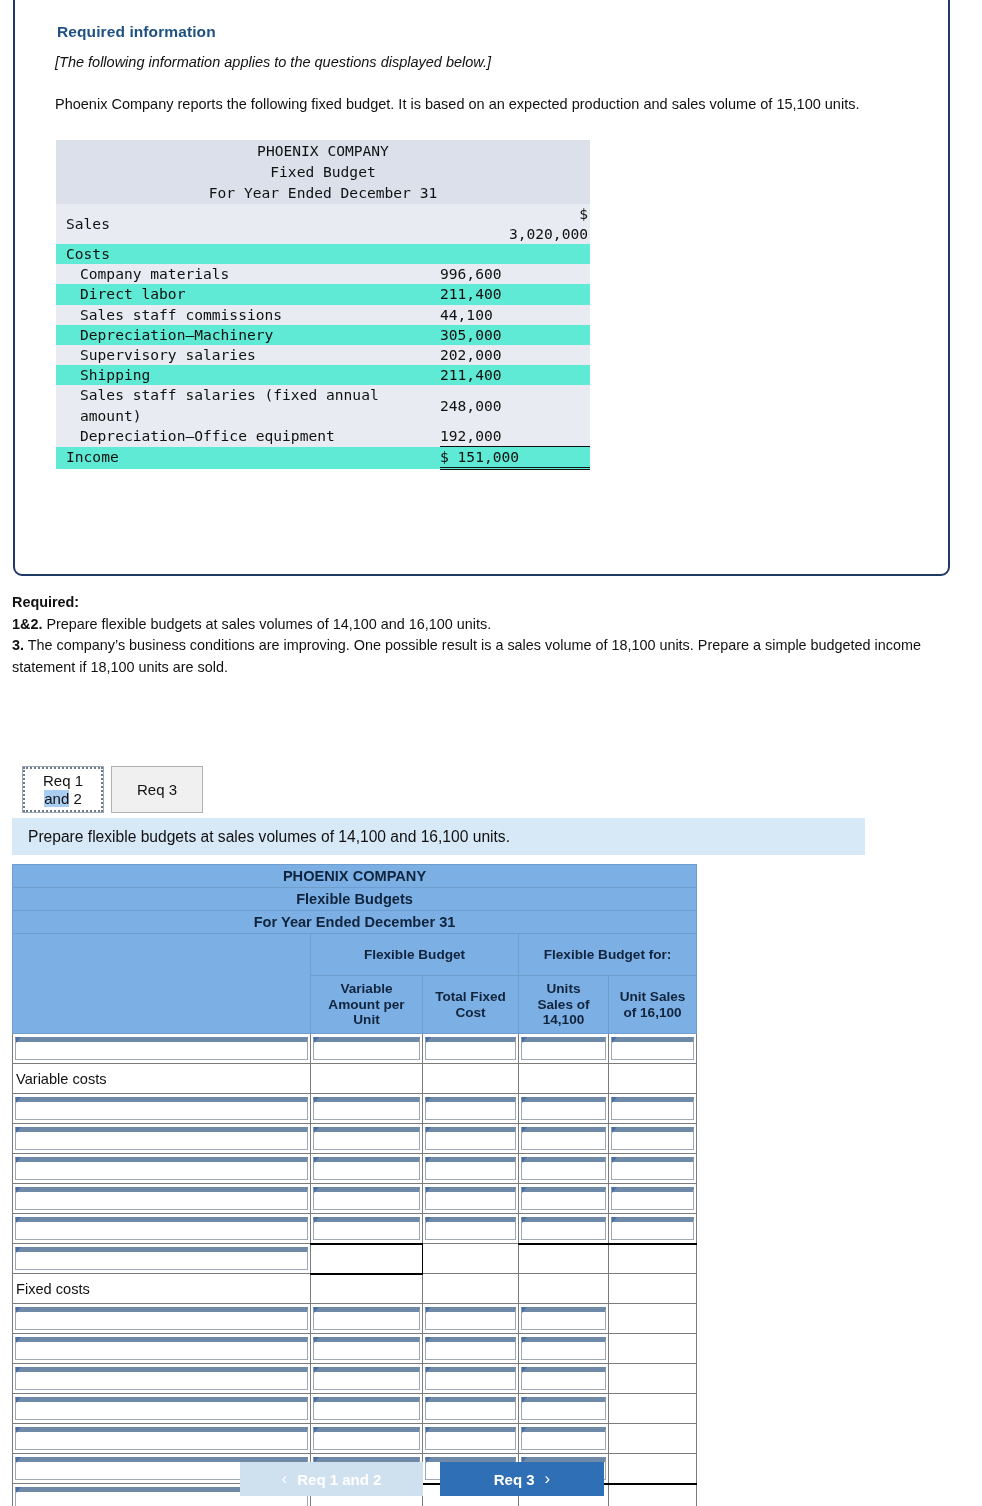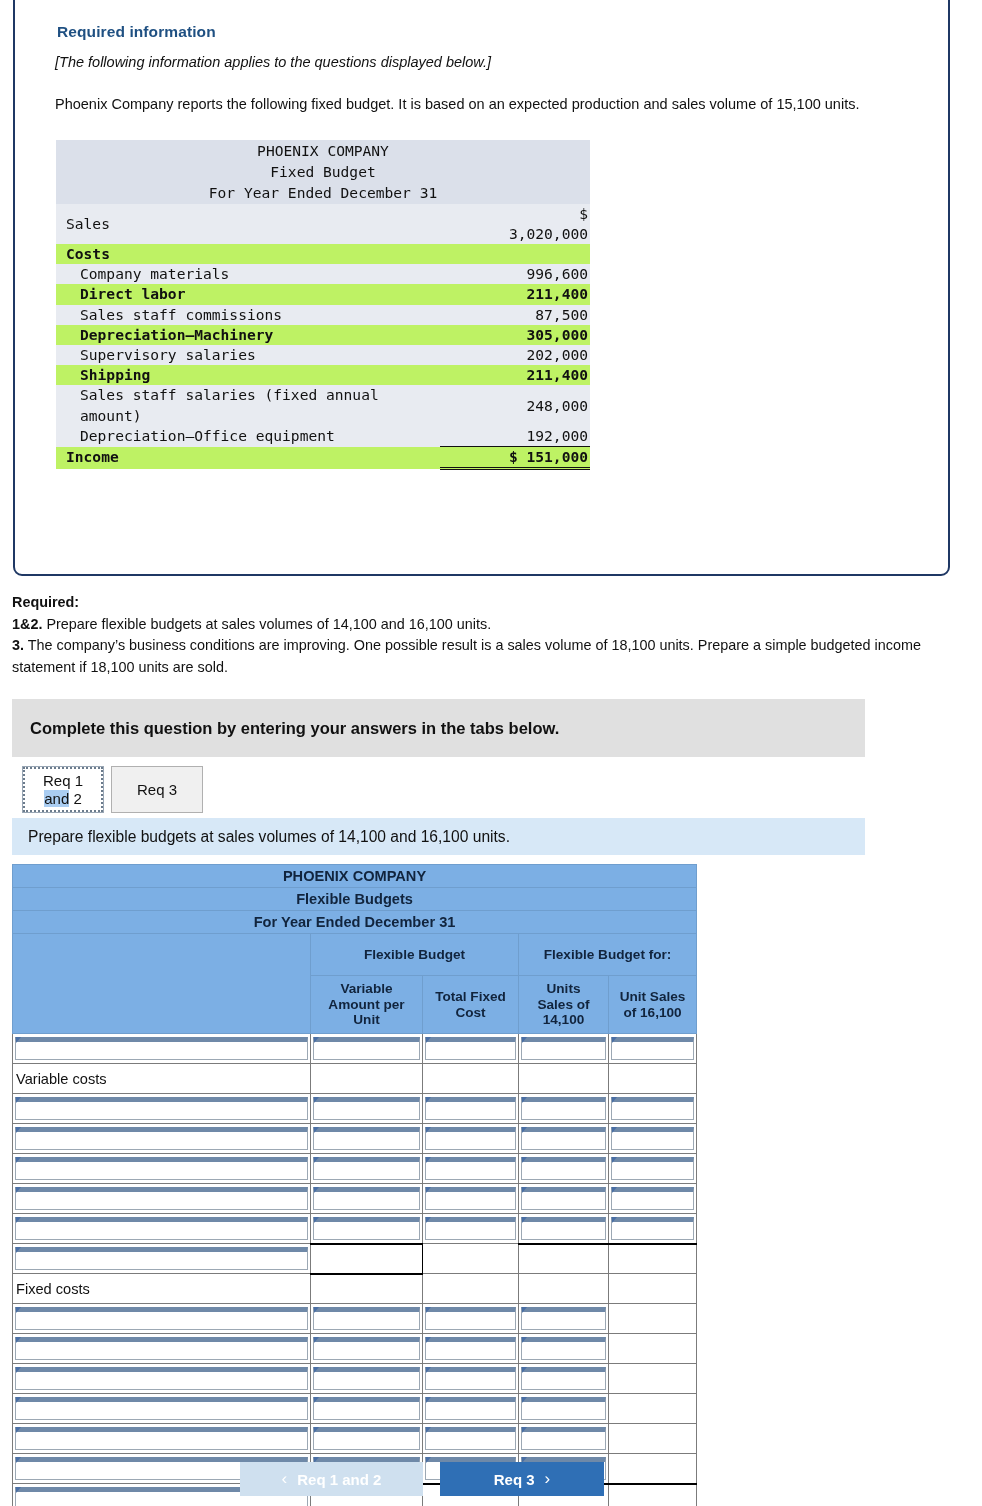--- a/index.html
+++ b/index.html
@@ -46,25 +46,25 @@
     color: #111;
   }
   .fb-table td { padding: 0; vertical-align: top; }
   .fb-head td {
     background: #dbe0ea;
     text-align: center;
     line-height: 20.2px;
     padding: 1px 0 0 0;
   }
   .fb-row td { line-height: 20.2px; }
-  .fb-row.alt td { background: #bef264; font-weight: bold; }
+  .fb-row.alt td { background: #5eead4; }
   .fb-row.shade td { background: #e8ebf1; }
   .fb-lbl { padding-left: 10px !important; white-space: pre; }
   .fb-lbl.i1 { padding-left: 24px !important; }
-  .fb-amt { text-align: right; padding-right: 2px !important; white-space: pre; width: 150px; }
+  .fb-amt { padding-right: 2px !important; white-space: pre; width: 150px; }
   .fb-amt.uline { border-bottom: 1.6px solid #111; }
   .fb-amt.dbl { border-bottom: 3px double #111; }
   .fb-sales-amt {
     text-align: right; padding-right: 2px !important;
     white-space: pre-line; line-height: 19px;
   }
   .fb-two { line-height: 19px; white-space: pre-line; padding-left: 24px !important; }
   .fb-mid { vertical-align: middle !important; }
 
   
@@ -228,21 +228,21 @@
       <tr class="fb-row shade">
         <td class="fb-lbl i1">Company materials</td>
         <td class="fb-amt">996,600</td>
       </tr>
       <tr class="fb-row alt">
         <td class="fb-lbl i1">Direct labor</td>
         <td class="fb-amt">211,400</td>
       </tr>
       <tr class="fb-row shade">
         <td class="fb-lbl i1">Sales staff commissions</td>
-        <td class="fb-amt">87,500</td>
+        <td class="fb-amt">44,100</td>
       </tr>
       <tr class="fb-row alt">
         <td class="fb-lbl i1">Depreciation—Machinery</td>
         <td class="fb-amt">305,000</td>
       </tr>
       <tr class="fb-row shade">
         <td class="fb-lbl i1">Supervisory salaries</td>
         <td class="fb-amt">202,000</td>
       </tr>
       <tr class="fb-row alt">
@@ -270,23 +270,20 @@
   <div class="required-block">
     <div><b>Required:</b></div>
     <div>
       <b>1&amp;2.</b><span> Prepare flexible budgets at sales volumes of 14,100 and 16,100 units.</span>
     </div>
     <div>
       <b>3.</b><span> The company’s business conditions are improving. One possible result is a sales volume of 18,100 units. Prepare a simple budgeted income statement if 18,100 units are sold.</span>
     </div>
   </div>
 
-  <div class="complete-bar">
-    <span>Complete this question by entering your answers in the tabs below.</span>
-  </div>
 
   <div class="tabs">
     <div class="tab active">
       <div>
         <span>Req 1</span><br>
         <span class="t2">and</span><span> 2</span>
       </div>
     </div>
     <div class="tab inactive">
       <span>Req 3</span>

